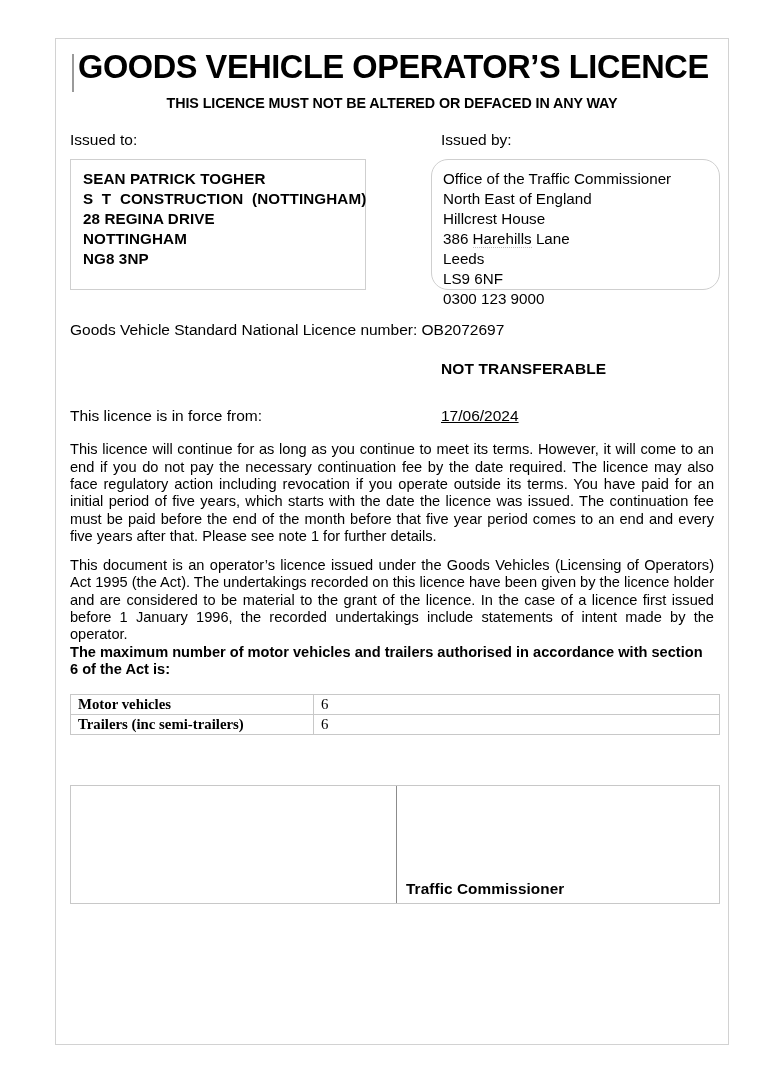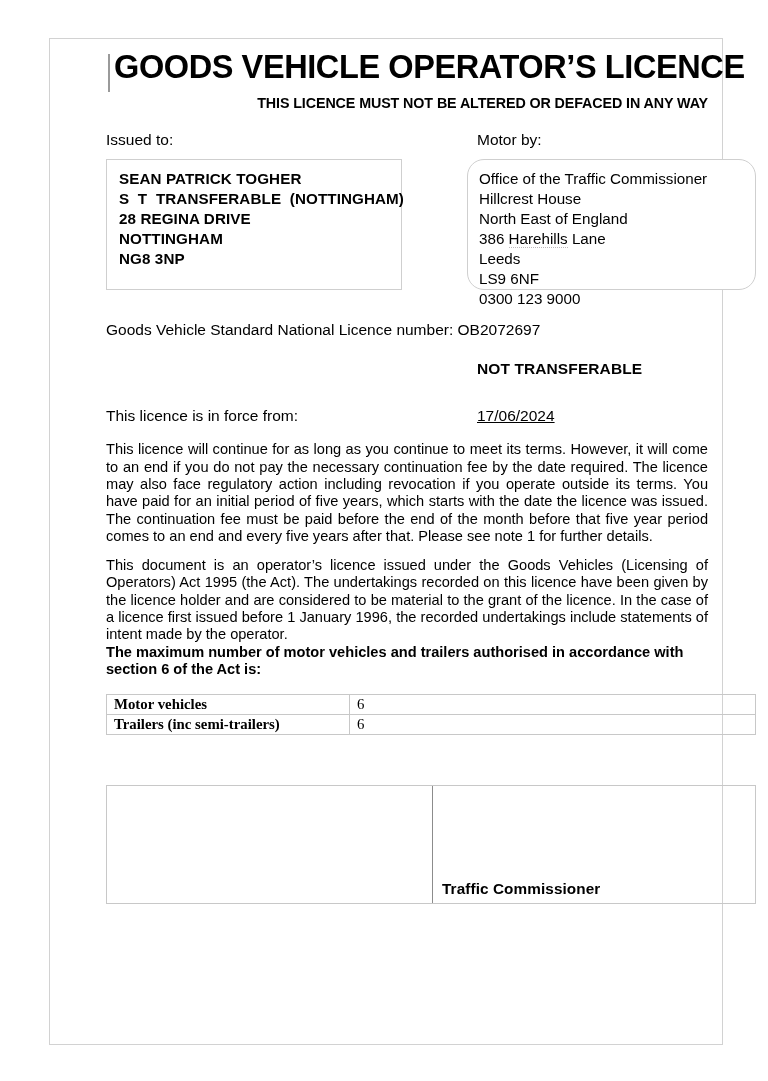--- a/index.html
+++ b/index.html
@@ -13,28 +13,27 @@
     height: 1081px;
     position: relative;
     font-family: "Liberation Sans", sans-serif;
     color: #000000;
     overflow: hidden;
   }
 
   
   .page-sheet {
     position: absolute;
-    left: 49px;
+    left: 55px;
     top: 38px;
     width: 674px;
     height: 1007px;
     background: #ffffff;
     border: 1px solid #d2d2d2;
     box-sizing: border-box;
-    padding-left: 42px;
   }
   
   .page-noise {
     position: absolute;
     inset: 0;
     pointer-events: none;
     opacity: .5;
     background-image:
       radial-gradient(circle at 1px 1px, rgba(150,150,165,.30) .6px, transparent .7px),
       radial-gradient(circle at 5px 9px, rgba(165,150,160,.20) .6px, transparent .7px);
@@ -63,21 +62,21 @@
   }
   .doc-title {
     font-size: 32.5px;
     font-weight: bold;
     letter-spacing: -0.4px;
     line-height: 1.12;
     white-space: nowrap;
     margin: 0;
   }
   .doc-subtitle {
-    text-align: right;
+    text-align: center;
     font-size: 14.3px;
     font-weight: bold;
     margin: 10px 0 0 0;
     letter-spacing: -.1px;
   }
 
   
   .issued-labels {
     position: relative;
     height: 26px;
@@ -210,40 +209,40 @@
   <div class="page-inner">
 
     <div class="title-row">
       <div class="cursor-bar"></div>
       <h1 class="doc-title">GOODS VEHICLE OPERATOR’S LICENCE</h1>
     </div>
     <div class="doc-subtitle">THIS LICENCE MUST NOT BE ALTERED OR DEFACED IN ANY WAY</div>
 
     <div class="issued-labels">
       <span class="issued-to-label">Issued to:</span>
-      <span class="issued-by-label">Motor by:</span>
+      <span class="issued-by-label">Issued by:</span>
     </div>
 
     <div class="address-row">
 
       <div class="addr-box addr-box-left">
         <div class="addr-lines">
           <div>SEAN PATRICK TOGHER</div>
-          <div>S  T  TRANSFERABLE  (NOTTINGHAM)</div>
+          <div>S  T  CONSTRUCTION  (NOTTINGHAM)</div>
           <div>28 REGINA DRIVE</div>
           <div>NOTTINGHAM</div>
           <div>NG8 3NP</div>
         </div>
       </div>
 
       <div class="addr-box addr-box-right">
         <div class="addr-lines">
           <div>Office of the Traffic Commissioner</div>
+          <div>North East of England</div>
           <div>Hillcrest House</div>
-          <div>North East of England</div>
           <div><span>386 </span><span class="squiggle">Harehills</span><span> Lane</span></div>
           <div>Leeds</div>
           <div>LS9 6NF</div>
           <div>0300 123 9000</div>
         </div>
       </div>
 
     </div>
 
     <div class="licence-no">Goods Vehicle Standard National Licence number: OB2072697</div>

